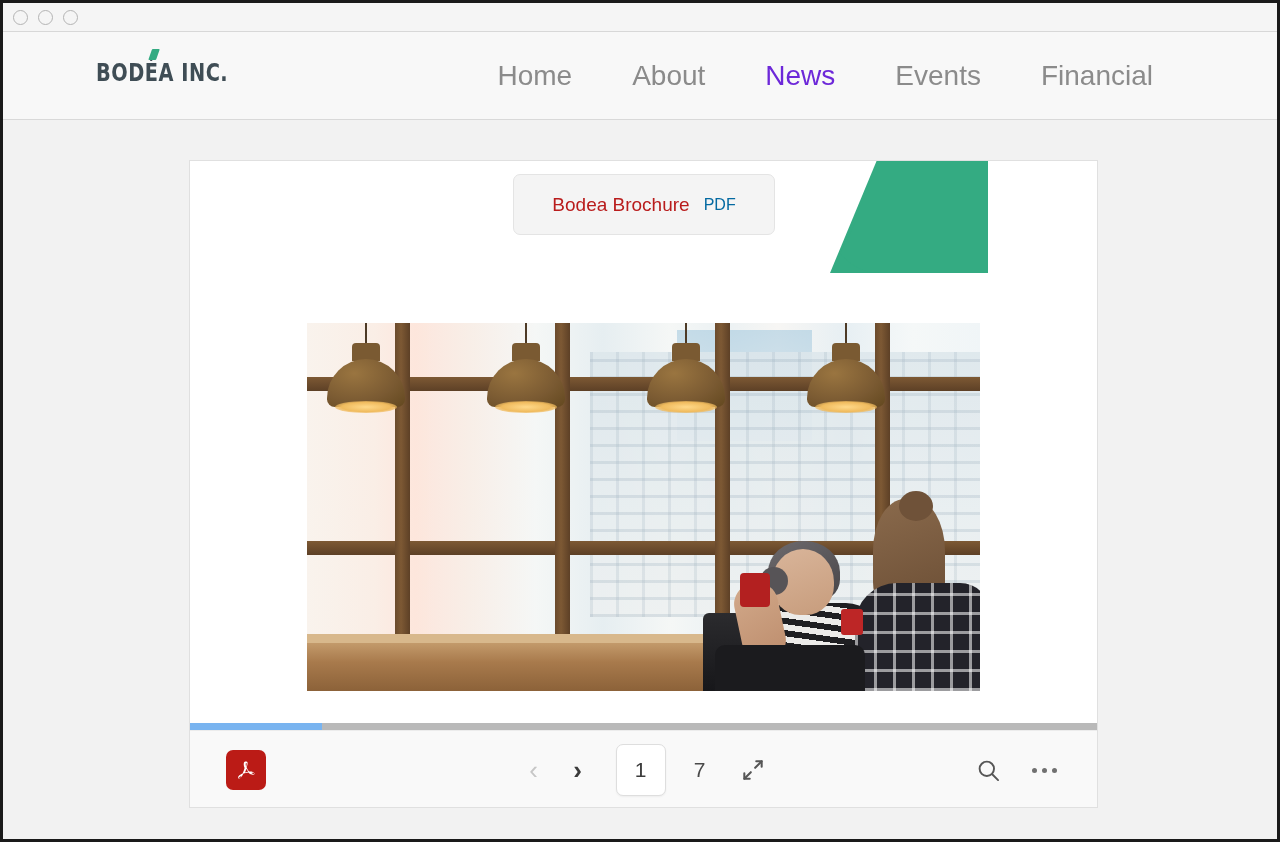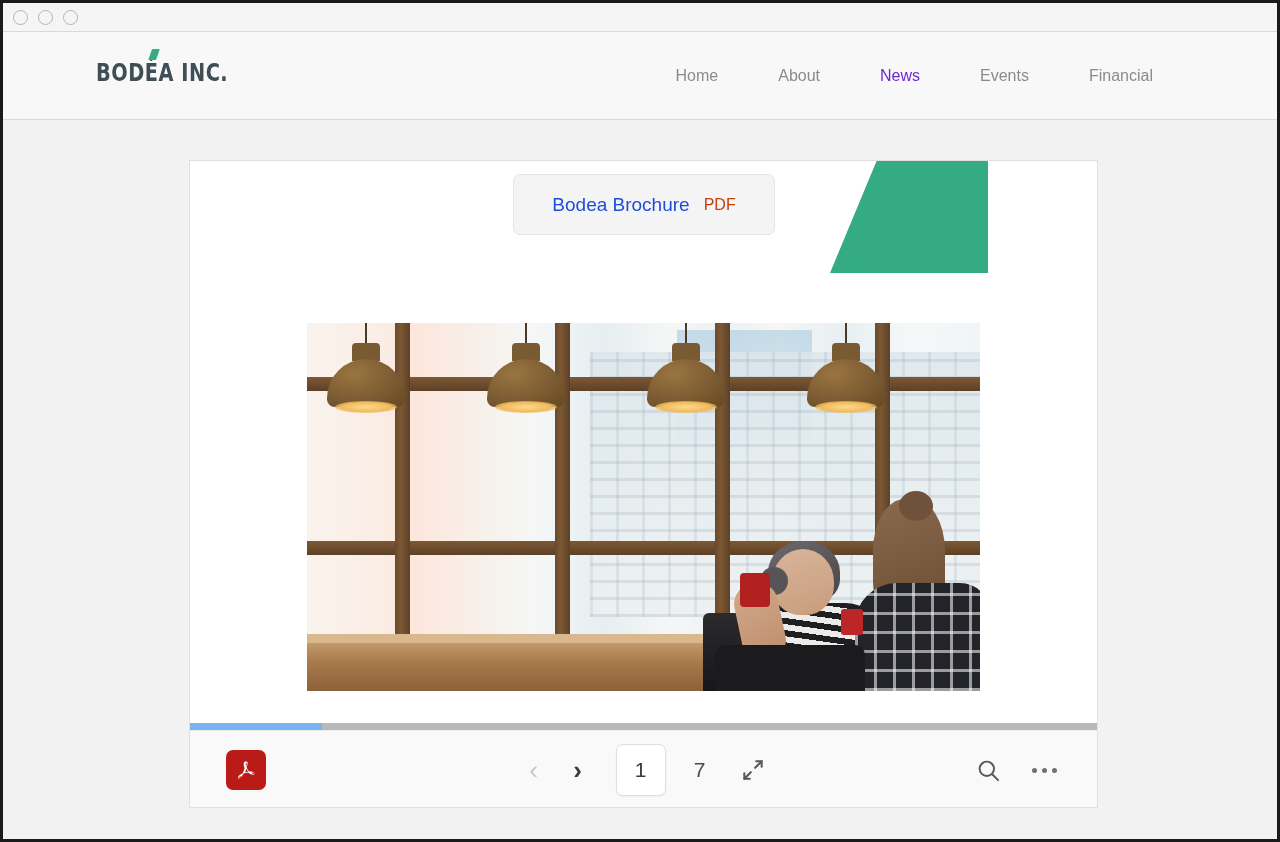--- a/index.html
+++ b/index.html
@@ -80,21 +80,21 @@
   .nav {
     position: absolute;
     right: 94px;
     top: 0;
     height: 88px;
     display: flex;
     align-items: center;
     gap: 0;
   }
   .nav-item {
-    font-size: 16px;
+    font-size: 28px;
     color: #8b8b8b;
     padding: 0 30px;
     cursor: pointer;
     white-space: nowrap;
     text-align: center;
   }
   .nav-item.active { color: #2fae82; }
 
   
   .doc-card {
@@ -152,22 +152,22 @@
     height: 61px;
     background: #f4f4f4;
     border: 1px solid #e4e4e4;
     border-radius: 7px;
     display: flex;
     align-items: center;
     justify-content: center;
     gap: 14px;
     z-index: 4;
   }
-  .file-name { font-size: 19px; color: #1d4ed8; }
-  .file-type { font-size: 16px; color: #c2410c; }
+  .file-name { font-size: 19px; color: #b91c1c; }
+  .file-type { font-size: 16px; color: #0369a1; }
 
   .doc-title {
     position: absolute;
     left: 109px;
     top: 116px;
     font-size: 29px;
     color: #5d6e78;
     letter-spacing: 0.2px;
     white-space: nowrap;
   }

